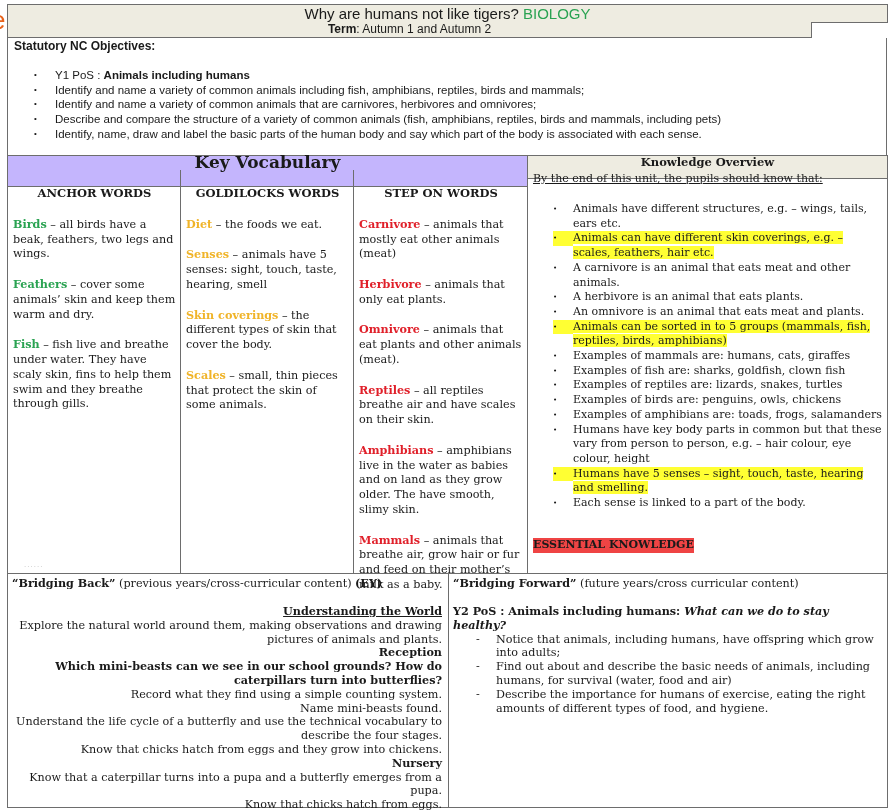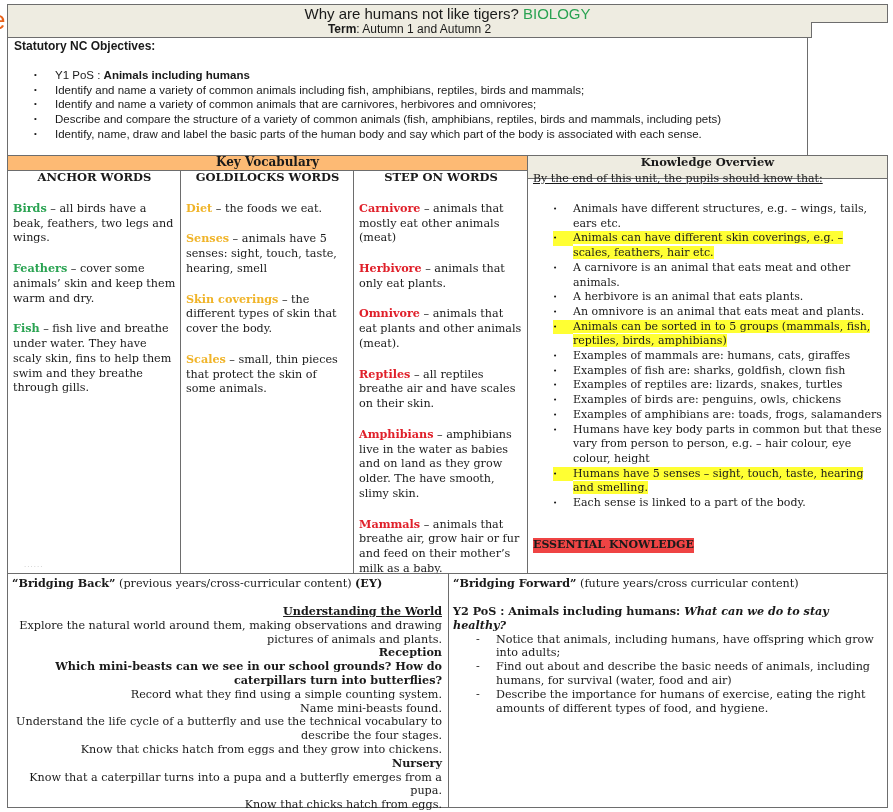--- a/index.html
+++ b/index.html
@@ -10,34 +10,34 @@
                font-family: "Liberation Sans", sans-serif; font-size: 26px; line-height: 26px; overflow: hidden; }
   .edge-mark span { position: relative; left: -9px; }
   .title-row { left: 7px; top: 4px; width: 881px; height: 19px; background: #eeece1;
                border: 1.5px solid #6d6d6d; text-align: center;
                font-family: "Liberation Sans", sans-serif; font-weight: normal; font-size: 15px; line-height: 17px; }
   .title-row .subject { color: #2aa352; }
   .term-row { left: 7px; top: 22px; width: 805px; height: 16px; background: #eeece1;
               border: 1.5px solid #6d6d6d; border-top: none; text-align: center;
               font-family: "Liberation Sans", sans-serif; font-size: 12px; line-height: 14px; }
   .term-row b { font-weight: bold; }
-  .obj-box { left: 7px; top: 38px; width: 801px; height: 118px; border-left: 1.5px solid #6d6d6d; border-right: 1.5px solid #6d6d6d;
+  .obj-box { left: 7px; top: 38px; width: 880px; height: 118px; border-left: 1.5px solid #6d6d6d; border-right: 1.5px solid #6d6d6d;
              font-family: "Liberation Sans", sans-serif; font-size: 11.5px; }
   .obj-title { position: absolute; left: 6px; top: 1px; font-weight: bold; font-size: 12px; }
   .obj-list { position: absolute; left: 26px; top: 30px; margin: 0; padding: 0; list-style: none; }
   .obj-list li { position: relative; padding-left: 21px; line-height: 14.7px; white-space: nowrap; }
   .obj-list li::before { content: "\2022"; position: absolute; left: 0; top: 0; font-size: 8px; }
   .obj-list b { font-weight: bold; }
 
-  .vocab-head { left: 7px; top: 155px; width: 521px; height: 16px; background: #fdba74; border: 1.5px solid #6d6d6d;
-                text-align: center; font-weight: bold; font-size: 12px; line-height: 13px; }
+  .vocab-head { left: 7px; top: 155px; width: 521px; height: 32px; background: #c4b5fd; border: 1.5px solid #6d6d6d;
+                text-align: center; font-weight: bold; font-size: 17px; line-height: 13px; }
   .know-head { left: 527px; top: 155px; width: 361px; height: 24px; background: #eeece1; border: 1.5px solid #6d6d6d;
                text-align: center; font-weight: bold; font-size: 11.5px; line-height: 13px; }
   .col { top: 170px; height: 403px; border-left: 1.5px solid #6d6d6d; font-size: 11.2px; line-height: 14.8px; }
-  .col-head { text-align: center; font-weight: bold; font-size: 11.5px; margin-top: 0; }
+  .col-head { text-align: center; font-weight: bold; font-size: 11.5px; margin-top: 16px; }
   .col-body { padding: 0 5px 0 5px; margin-top: 16px; }
   .entry { margin: 0 0 14.8px 0; }
   .term-green { color: #2aa352; font-weight: bold; }
   .term-gold { color: #f0b429; font-weight: bold; }
   .term-red { color: #e0202a; font-weight: bold; }
   .col-right { top: 170px; left: 527px; width: 361px; height: 403px; border-left: 1.5px solid #6d6d6d; border-right: 1.5px solid #6d6d6d;
                font-size: 11px; line-height: 14.7px; }
   .know-intro { position: absolute; left: 5px; top: 2px; text-decoration: underline; }
   .know-list { position: absolute; left: 25px; top: 32px; margin: 0; padding: 0; list-style: none; width: 330px; }
   .know-list li { position: relative; padding-left: 20px; }

